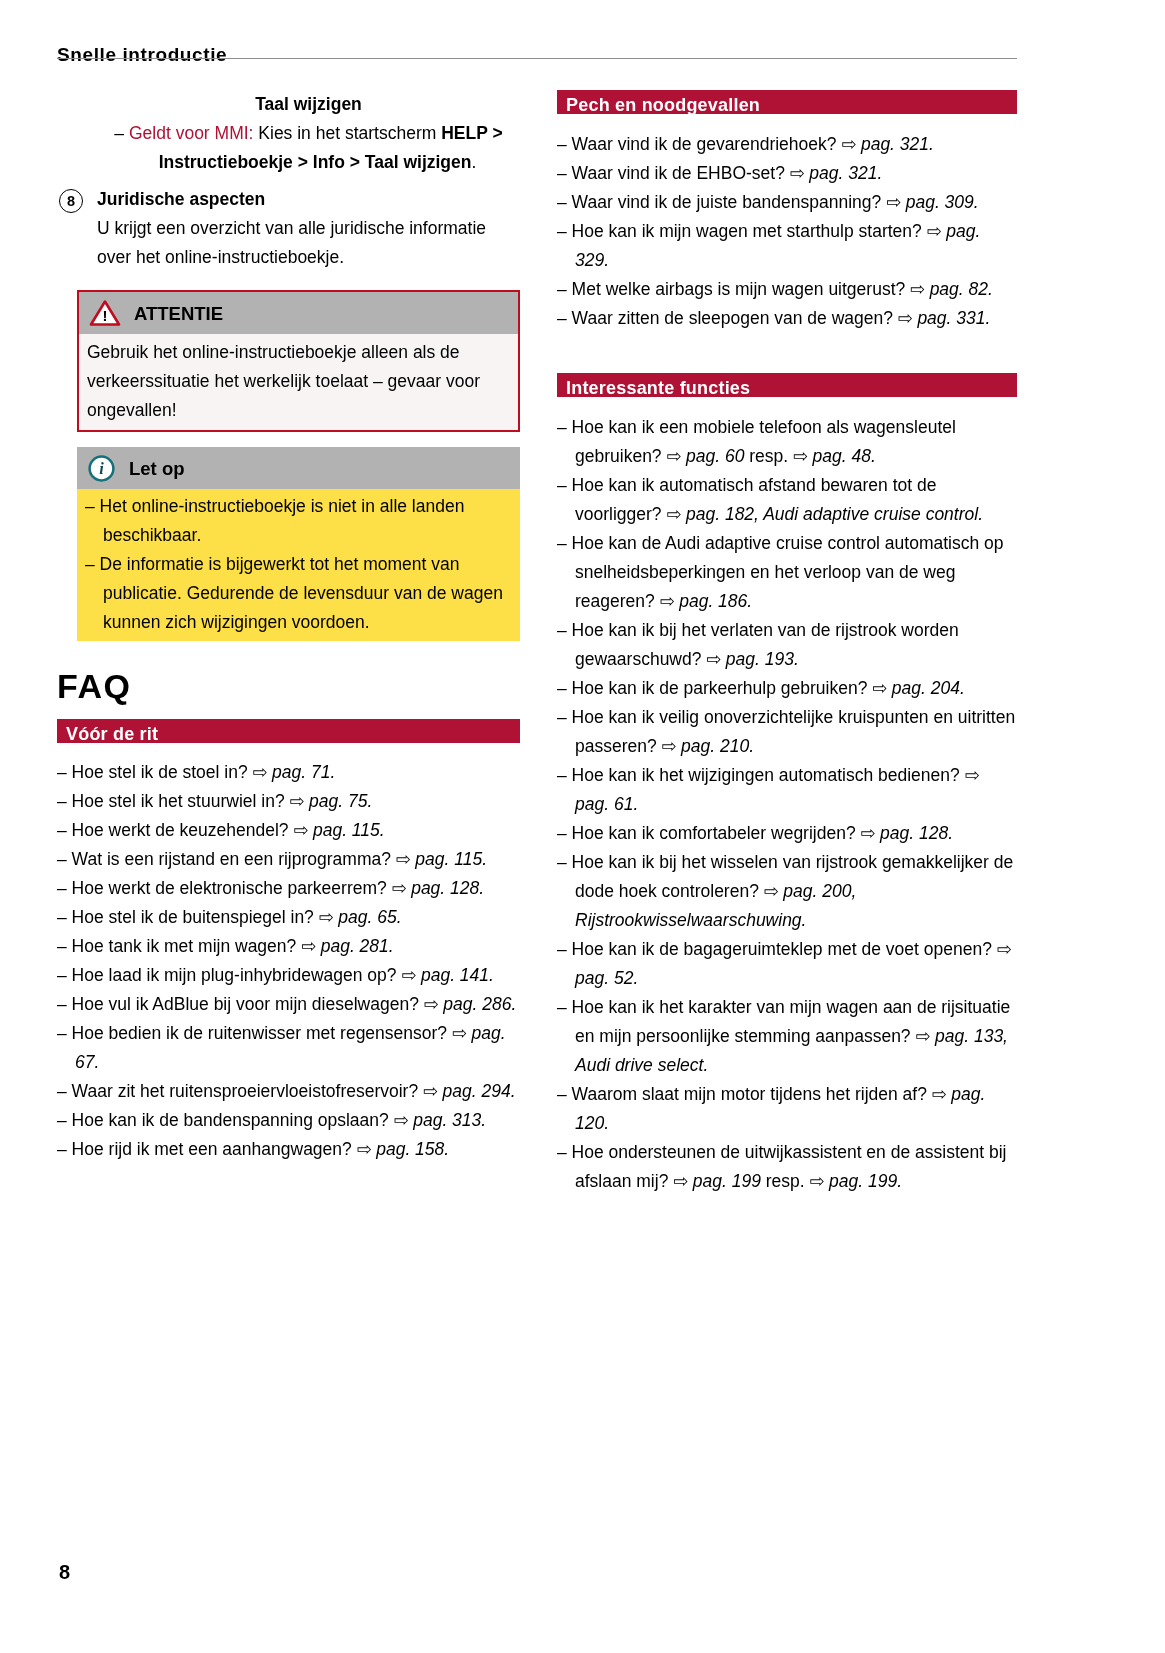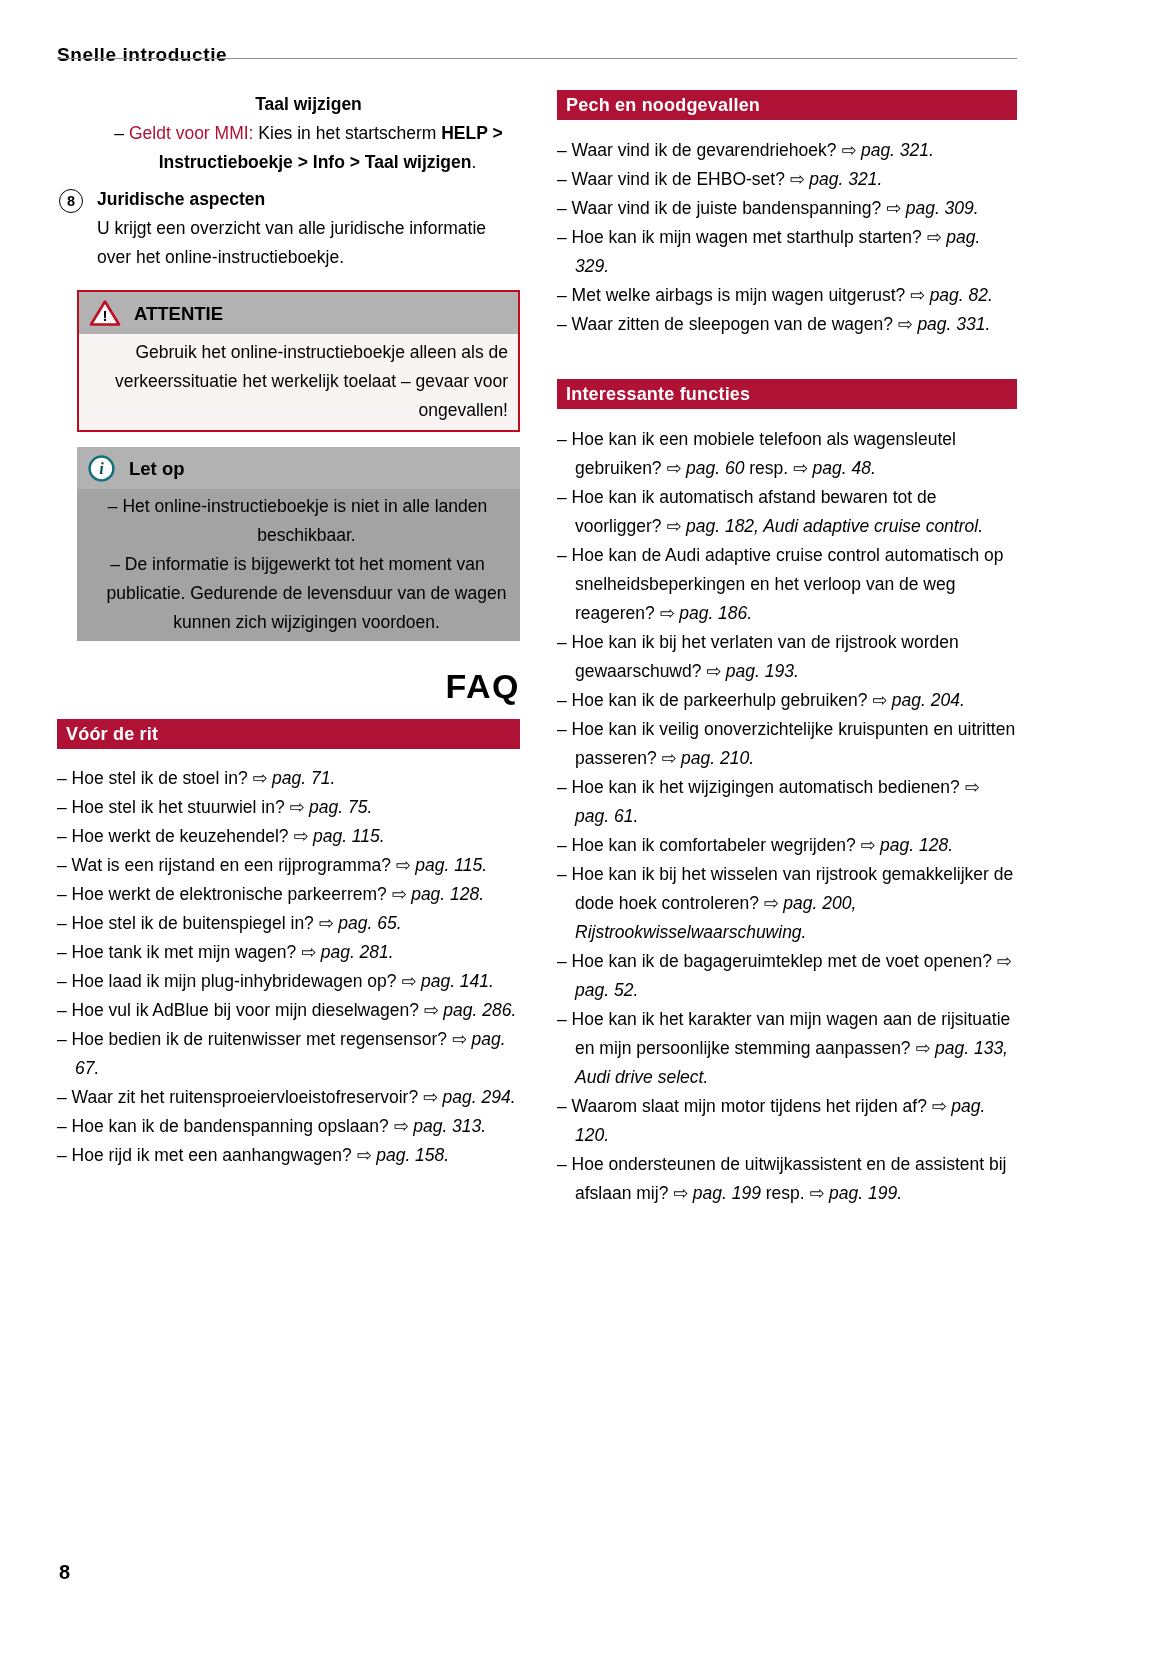--- a/index.html
+++ b/index.html
@@ -27,30 +27,30 @@
   .circ {
     position:absolute; left:2px; top:4px; width:24px; height:24px;
     border:1.7px solid #000; border-radius:50%;
     display:flex; align-items:center; justify-content:center;
     font-size:14.5px; font-weight:bold; line-height:1;
   }
 
   .warn-box { margin:18px 0 0 20px; border:2px solid #c00c20; }
   .box-head { background:#b2b2b2; display:flex; align-items:center; gap:13px; height:42px; padding:0 10px; }
   .box-title { font-weight:bold; font-size:18.5px; }
-  .warn-body { background:#f8f4f4; padding:4px 10px 5px 8px;text-align:right; }
+  .warn-body { background:#f8f4f4; padding:4px 10px 5px 8px; }
 
   .note-box { margin:15px 0 0 20px; }
-  .note-body { background:#a3a3a3; padding:3px 10px 4px 8px;text-align:center; }
+  .note-body { background:#fde047; padding:3px 10px 4px 8px; }
 
-  .faq-heading { margin-top:25px; font-size:34px; font-weight:bold; letter-spacing:1.5px; line-height:40px;text-align:right; }
+  .faq-heading { margin-top:25px; font-size:34px; font-weight:bold; letter-spacing:1.5px; line-height:40px; }
 
   .banner {
     background:var(--accent,#b01235); color:#fff; font-weight:bold;
-    font-size:18px; height:30px; line-height:30px; padding-left:9px; letter-spacing:.2px;
+    font-size:18px; height:24px; line-height:30px; padding-left:9px; letter-spacing:.2px;
   }
   .banner.mt40 { margin-top:40px; }
   .banner.mt13 { margin-top:13px; }
   .qlist { margin-top:15px; }
   .qlist.tight { margin-top:16px; }
 
   .page-number { position:absolute; left:59px; top:1558px; font-size:20px; font-weight:bold; }
   .icon-svg { flex:0 0 auto; display:block; }
 </style>
 </head>

